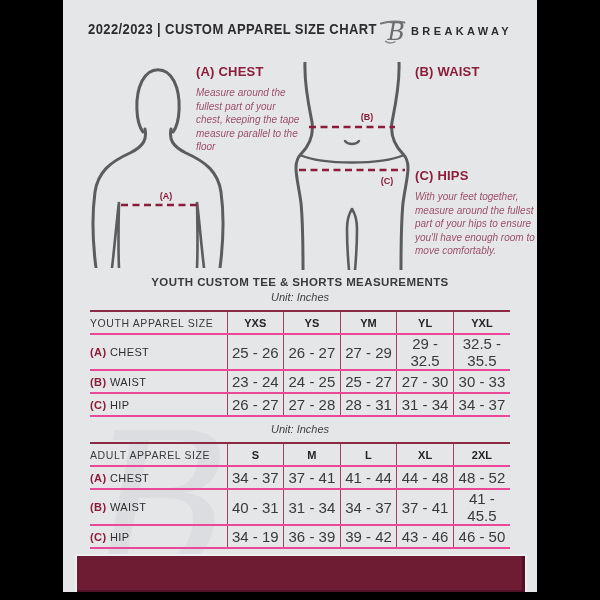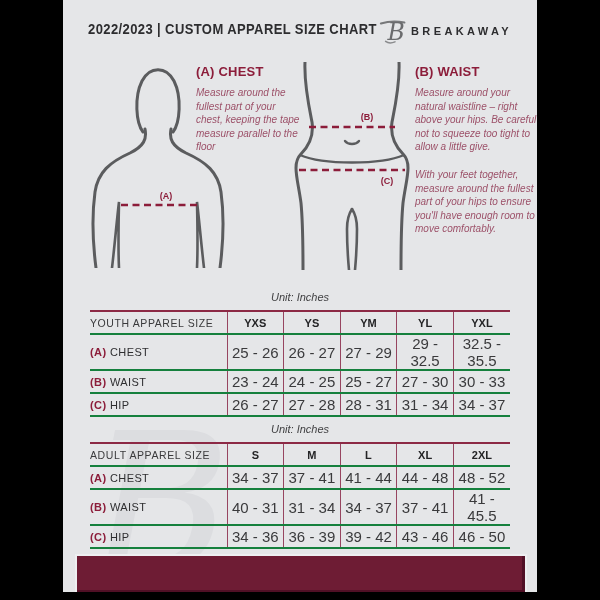--- a/index.html
+++ b/index.html
@@ -47,21 +47,21 @@
   }
   .t-youth-title{top:276px;} .t-youth-unit{top:291px;}
   .t-adult-title{top:408px;} .t-adult-unit{top:423px;}
   
   table.size{
     position:absolute;left:27px;width:420px;
     border-collapse:collapse;table-layout:fixed;z-index:2;
   }
   .tbl-youth{top:310px;} .tbl-adult{top:442px;}
   table.size td,table.size th{
-    border-top:2px solid #8c2945;border-bottom:2px solid #15803d;
+    border-top:2px solid #8c2945;border-bottom:2px solid #ec4899;
     height:21px;padding:0;background:transparent;
   }
   table.size td+td, table.size th+th{border-left:1px solid #974560;}
   table.size col.lab{width:137px;}
   th.size-h{font-size:11px;font-weight:bold;color:#242426;text-align:center;}
   th.lab-h{
     font-size:10.5px;font-weight:normal;color:#3a3a3c;text-align:left;
     padding-left:9px;letter-spacing:0.6px;
   }
   td.lab{
@@ -120,28 +120,29 @@
     <path d="M6 108 L112 108" stroke="#8c1d3a" stroke-width="2.6" stroke-dasharray="7 4.5" fill="none"></path>
     <text class="dash-label" x="94" y="122" text-anchor="middle">(C)</text>
   </svg>
 
   <div class="instr instr-chest">
     <div class="instr-h">(A) CHEST</div>
     <div class="instr-t">Measure around the fullest part of your chest, keeping the tape measure parallel to the floor</div>
   </div>
   <div class="instr instr-waist">
     <div class="instr-h">(B) WAIST</div>
-    <div class="instr-t">Measure around your natural waistline – right above your hips. Be careful not to squeeze too tight to allow a little give.</div>
   </div>
   <div class="instr instr-hips">
+    <div class="instr-h">(C) HIPS</div>
     <div class="instr-t">With your feet together, measure around the fullest part of your hips to ensure you'll have enough room to move comfortably.</div>
   </div>
 
   <div class="watermark">B</div>
 
+  <div class="sec-title t-youth-title">YOUTH CUSTOM TEE &amp; SHORTS MEASUREMENTS</div>
   <div class="sec-unit t-youth-unit">Unit: Inches</div>
   <table class="size tbl-youth">
     <colgroup>
         <col class="lab">
         <col>
         <col>
         <col>
         <col>
         <col>
       </colgroup>
@@ -211,21 +212,21 @@
     <tr>
       <td class="lab"><span class="rk">(B)</span> <span>WAIST</span></td>
       <td class="val">40 - 31</td>
       <td class="val">31 - 34</td>
       <td class="val">34 - 37</td>
       <td class="val">37 - 41</td>
       <td class="val">41 - 45.5</td>
     </tr>
     <tr>
       <td class="lab"><span class="rk">(C)</span> <span>HIP</span></td>
-      <td class="val">34 - 36</td>
+      <td class="val">34 - 19</td>
       <td class="val">36 - 39</td>
       <td class="val">39 - 42</td>
       <td class="val">43 - 46</td>
       <td class="val">46 - 50</td>
     </tr>
   </tbody>
     </table>
 
   <div class="footer-bar"></div>
 

